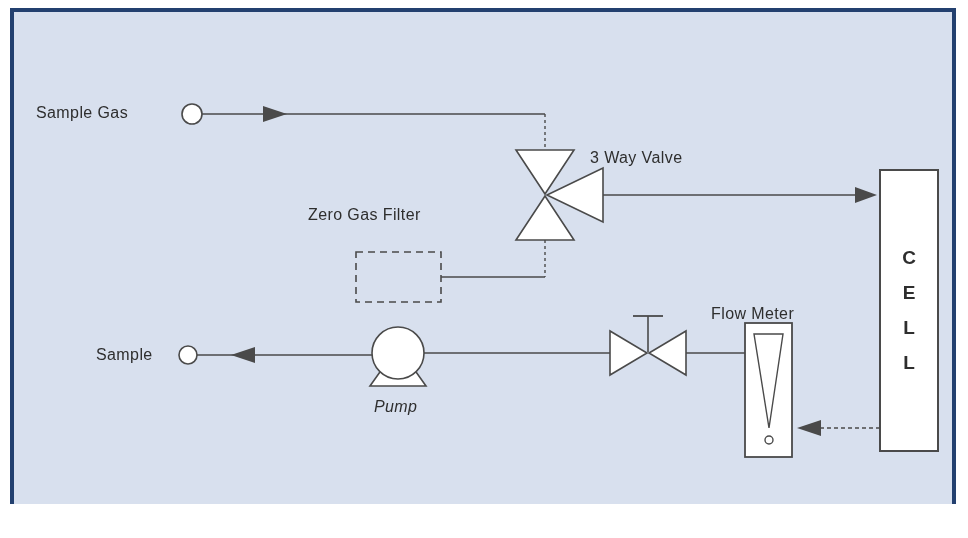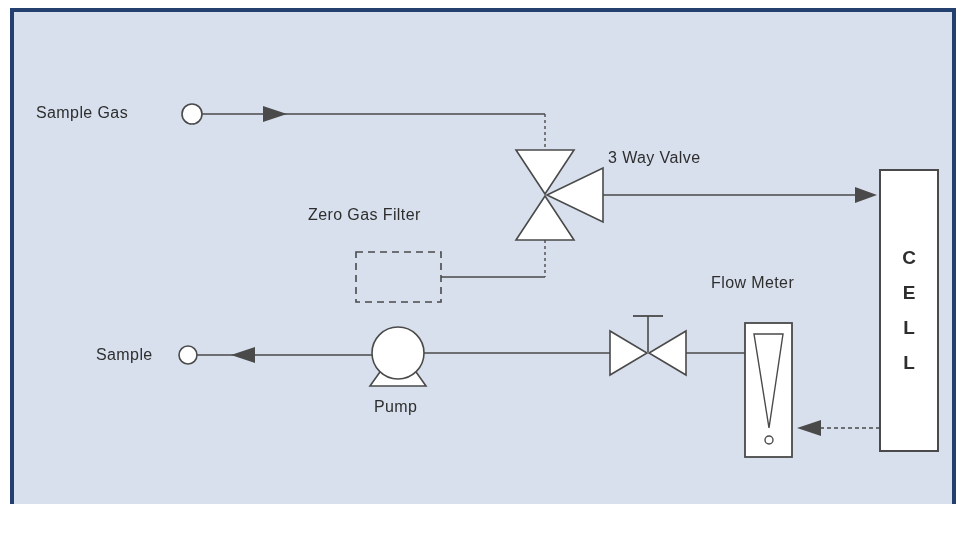--- a/index.html
+++ b/index.html
@@ -84,29 +84,29 @@
     <rect x="745" y="323" width="47" height="134" fill="#ffffff" stroke="#4a4a4a" stroke-width="1.8"></rect>
     <polygon points="754,334 783,334 769,428" fill="#ffffff" stroke="#4a4a4a" stroke-width="1.4"></polygon>
     <circle cx="769" cy="440" r="4" fill="#ffffff" stroke="#4a4a4a" stroke-width="1.4"></circle>
 
     <line x1="880" y1="428" x2="820" y2="428" stroke="#4a4a4a" stroke-width="1.4" stroke-dasharray="4 3"></line>
     <polygon points="797,428 821,420 821,436" fill="#4a4a4a"></polygon>
   </svg>
 
   <div class="lbl" style="left:36px;top:104px;">Sample Gas</div>
 
-  <div class="lbl" style="left:608px;top:149px;">3 Way Valve</div>
+  <div class="lbl" style="left:590px;top:149px;">3 Way Valve</div>
 
   <div class="lbl" style="left:308px;top:206px;">Zero Gas Filter</div>
 
-  <div class="lbl" style="left:711px;top:274px;">Flow Meter</div>
+  <div class="lbl" style="left:711px;top:305px;">Flow Meter</div>
 
   <div class="lbl" style="left:96px;top:346px;">Sample</div>
 
-  <div class="lbl" style="left:374px;top:398px;">Pump</div>
+  <div class="lbl" style="left:374px;top:398px;font-style:italic;">Pump</div>
 
   <div class="cell-letters">
     <span>C</span>
     <span>E</span>
     <span>L</span>
     <span>L</span>
   </div>
 
 </div>
 

